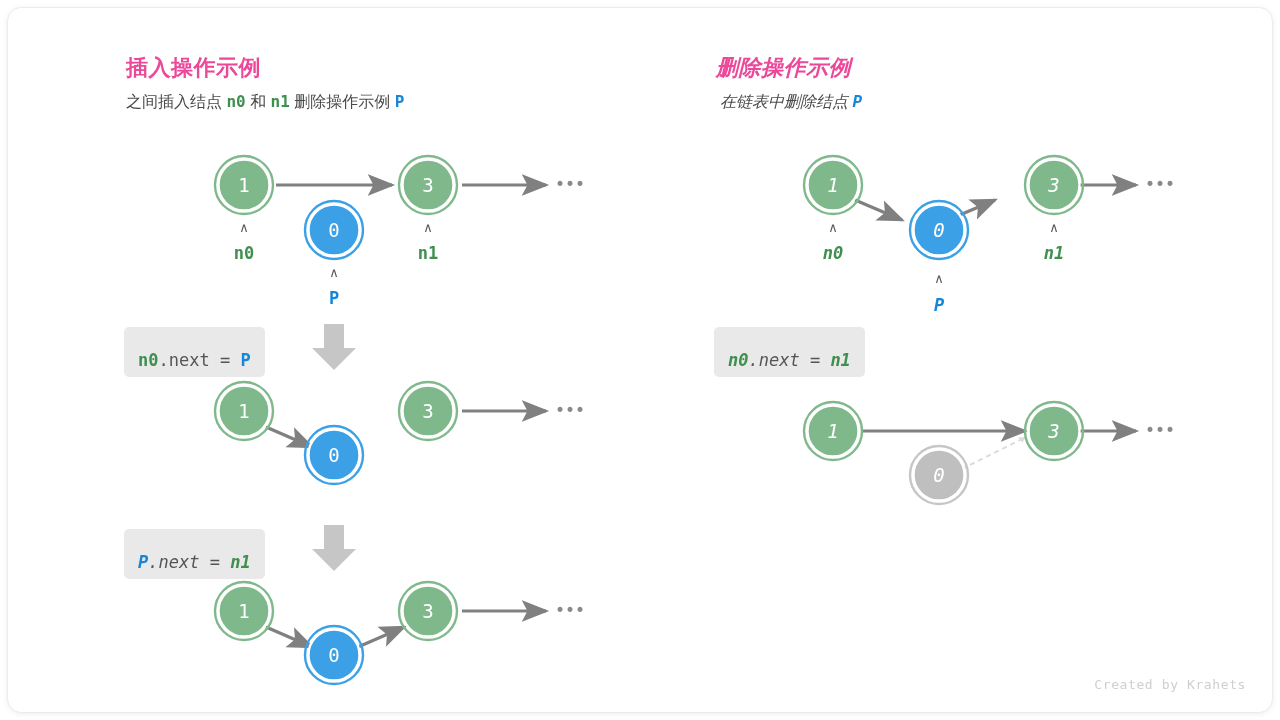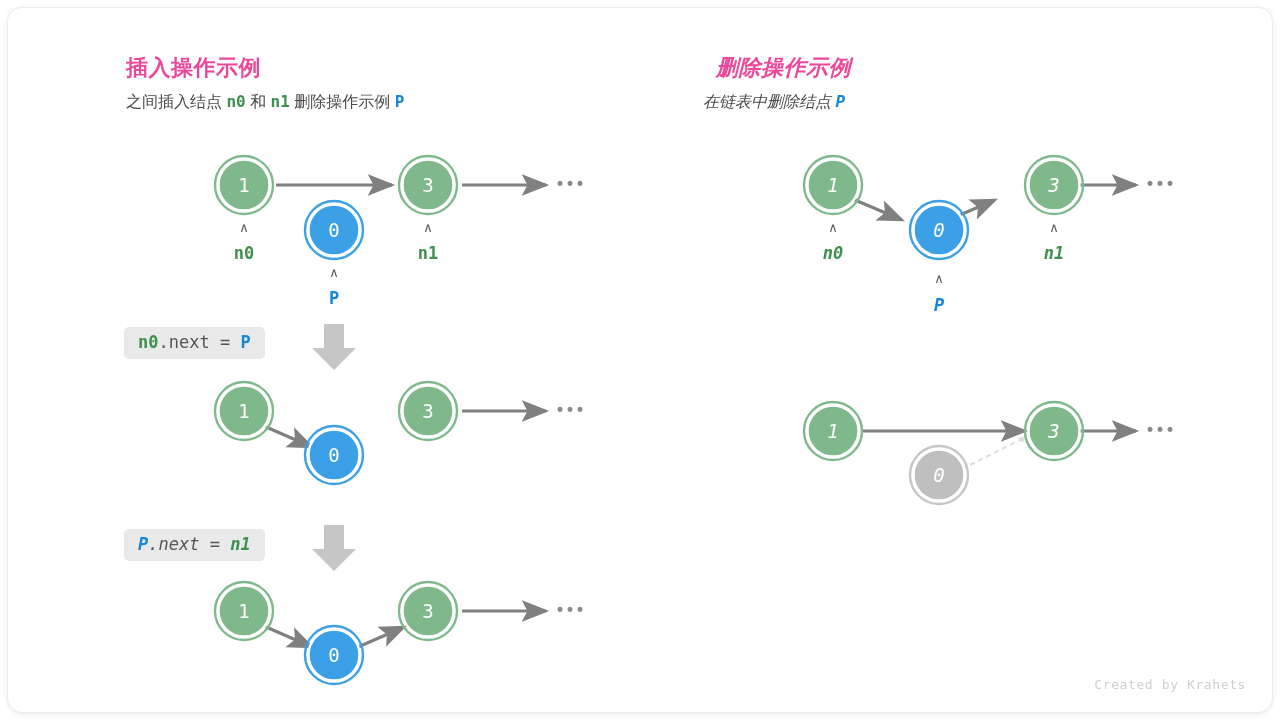--- a/index.html
+++ b/index.html
@@ -47,21 +47,21 @@
     font-weight: bold;
   }
   .green { color: #3f8f4f; }
   .blue  { color: #1786d6; }
 
   
   .code-chip {
     position: absolute;
     background: #e9e9e9;
     border-radius: 5px;
-    padding: 7px 14px 8px 14px;
+    padding: 25px 14px 8px 14px;
     font-family: "DejaVu Sans Mono", "Liberation Mono", monospace;
     font-size: 17px;
     color: #555555;
     white-space: nowrap;
     line-height: 1;
   }
   .code-chip .tok-green { color: #3f8f4f; font-weight: bold; }
   .code-chip .tok-blue  { color: #1786d6; font-weight: bold; }
   .code-chip .tok-plain { color: #555555; }
 
@@ -228,21 +228,21 @@
         </g>
         <text x="562" y="43" fill="#8a8a8a" font-size="17" font-family="DejaVu Sans, sans-serif" text-anchor="middle">•••</text>
       </svg>
     </div>
   </div>
 
   <div class="panel panel-right">
 
     <div class="panel-title" style="left:76px; top:45px;">删除操作示例</div>
 
-    <div class="panel-subtitle" style="left:63px; top:84px;"><span class="">在链表中删除结点 </span><span class="mono blue">P</span></div>
+    <div class="panel-subtitle" style="left:80px; top:84px;"><span class="">在链表中删除结点 </span><span class="mono blue">P</span></div>
 
     <div class="figure" style="left:0px; top:130px;">
       <svg width="632" height="180" viewBox="0 0 632 180">
         <defs>
           <marker id="ah-r" markerWidth="9" markerHeight="9" refX="7.6" refY="4" orient="auto">
             <path d="M0,0.6 L8.6,4 L0,7.4 L1.8,4 Z" fill="#808080"></path>
           </marker>
         </defs>
 
         <line x1="215" y1="62" x2="262" y2="82" stroke="#808080" stroke-width="3.2" marker-end="url(#ah-r)"></line>
@@ -272,20 +272,21 @@
           <circle cx="414" cy="47" r="25.5" fill="#7fb98b" stroke="#ffffff" stroke-width="2.4"></circle>
           <text class="node-text" x="414" y="47">3</text>
         </g>
         <text class="caret" x="414" y="89">∧</text>
         <text class="lbl lbl-green" x="414" y="115">n1</text>
 
         <text x="520" y="52" fill="#8a8a8a" font-size="17" font-family="DejaVu Sans, sans-serif" text-anchor="middle">•••</text>
       </svg>
     </div>
 
+    <div class="code-chip" style="left:74px; top:319px;"><span class="tok-green">n0</span><span class="tok-plain">.next = </span><span class="tok-green">n1</span></div>
 
     <div class="figure" style="left:0px; top:385px;">
       <svg width="632" height="140" viewBox="0 0 632 140">
         <defs>
           <marker id="ah-r2" markerWidth="9" markerHeight="9" refX="7.6" refY="4" orient="auto">
             <path d="M0,0.6 L8.6,4 L0,7.4 L1.8,4 Z" fill="#808080"></path>
           </marker>
         </defs>
 
         <line x1="222" y1="38" x2="385" y2="38" stroke="#808080" stroke-width="3.2" marker-end="url(#ah-r2)"></line>

